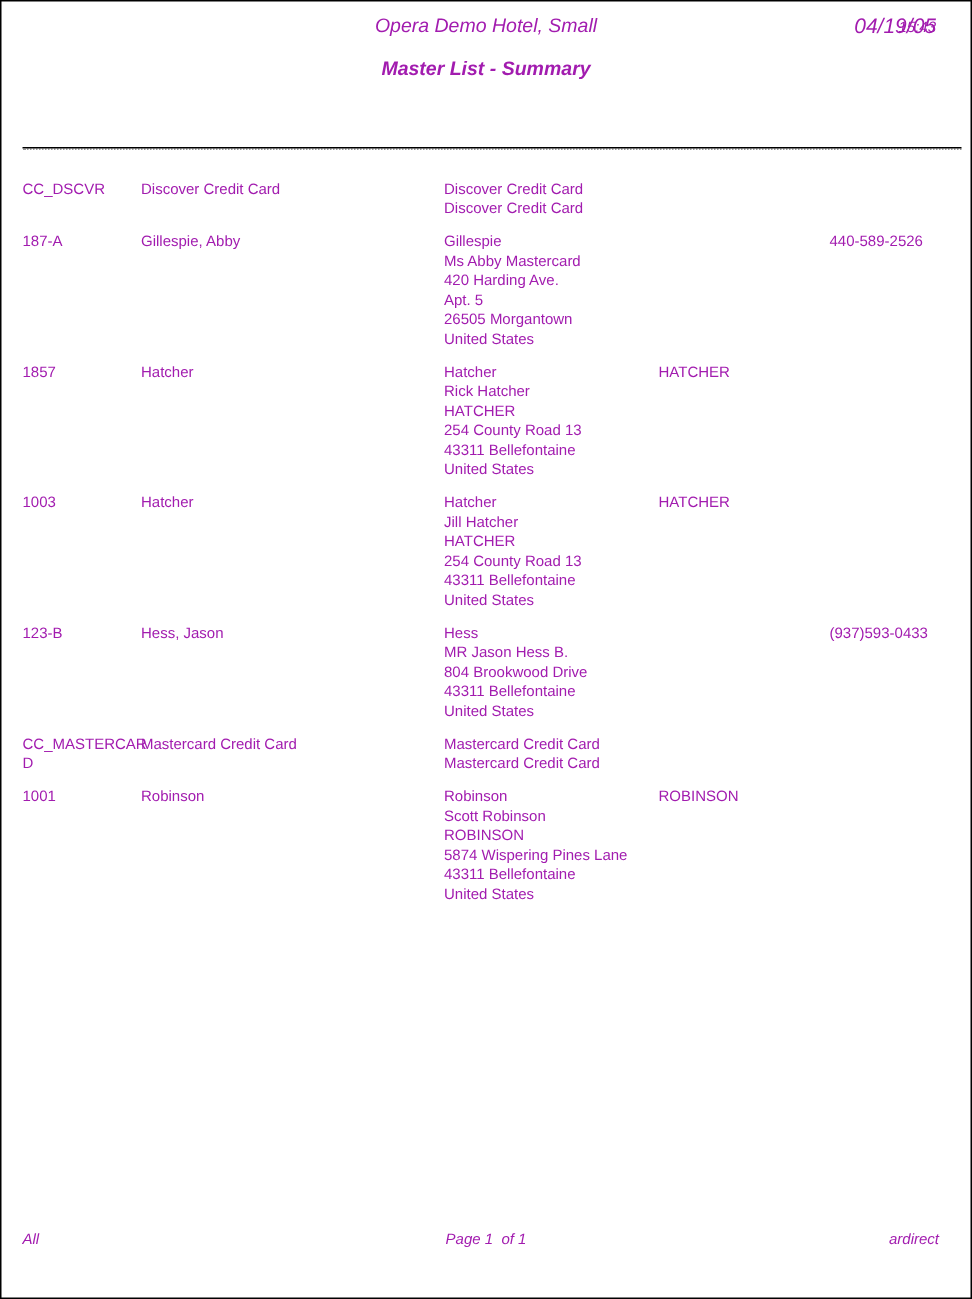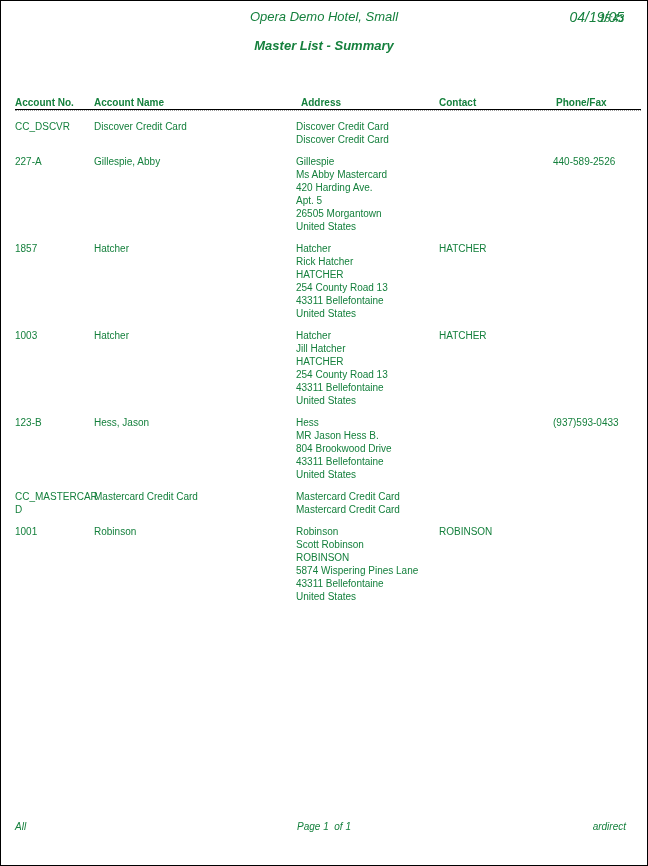--- a/index.html
+++ b/index.html
@@ -4,21 +4,21 @@
 <style>
   * { margin: 0; padding: 0; box-sizing: border-box; }
   html, body { background: #808080; }
   .page {
     position: relative;
     width: 648px;
     height: 866px;
     background: #ffffff;
     border: 1px solid #000000;
     font-family: "Liberation Sans", sans-serif;
-    color: #15803d;
+    color: #a21caf;
     overflow: hidden;
   }
   .hotel-name {
     position: absolute;
     top: 8px; left: 0; right: 0;
     text-align: center;
     font-size: 13px;
     font-style: italic;
   }
   .report-date {
@@ -54,21 +54,21 @@
   }
   .thead { font-weight: bold; line-height: 11px; }
   .thead .h-address { padding-left: 5px; }
   .thead .h-phone { padding-left: 3px; }
   .divider {
     height: 2px;
     border-top: 1px solid #000000;
     border-bottom: 1px dotted #999999;
     margin-top: 1px;
   }
-  .tbody { padding-top: 9px; }
+  .tbody { padding-top: 20px; }
   .trow { margin-bottom: 9px; line-height: 13px; }
   .cell { line-height: 13px; }
   .cell.acct { width: 84px; word-break: break-all; }
   .footer-left {
     position: absolute;
     top: 820px; left: 14px;
     font-size: 10px; font-style: italic;
   }
   .footer-center {
     position: absolute;
@@ -88,45 +88,38 @@
 
 <div class="page">
 
   <div class="hotel-name">Opera Demo Hotel, Small</div>
   <div class="report-date">04/19/05</div>
   <div class="report-time">15:43</div>
   <div class="report-title">Master List - Summary</div>
 
   <div class="report-table">
 
-    <div class="thead">
-      <div>Account No.</div>
-      <div>Account Name</div>
-      <div class="h-address">Address</div>
-      <div>Contact</div>
-      <div class="h-phone">Phone/Fax</div>
-    </div>
 
     <div class="divider"></div>
 
     <div class="tbody">
 
       <div class="trow">
         <div class="cell acct">CC_DSCVR</div>
         <div class="cell">Discover Credit Card</div>
         <div class="cell">
           <div>Discover Credit Card</div>
           <div>Discover Credit Card</div>
         </div>
         <div class="cell"></div>
         <div class="cell"></div>
       </div>
 
       <div class="trow">
-        <div class="cell acct">227-A</div>
+        <div class="cell acct">187-A</div>
         <div class="cell">Gillespie, Abby</div>
         <div class="cell">
           <div>Gillespie</div>
           <div>Ms Abby Mastercard</div>
           <div>420 Harding Ave.</div>
           <div>Apt. 5</div>
           <div>26505 Morgantown</div>
           <div>United States</div>
         </div>
         <div class="cell"></div>

